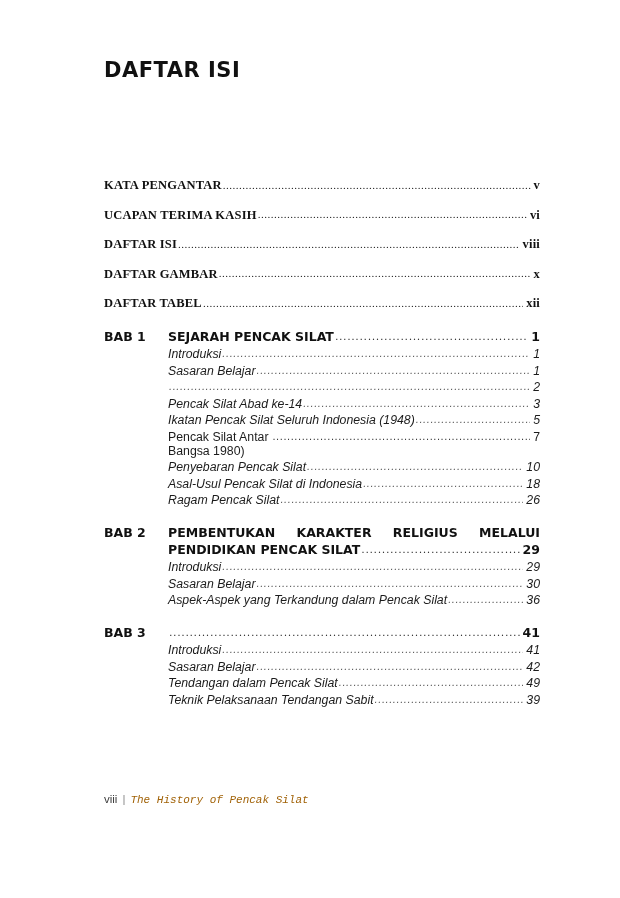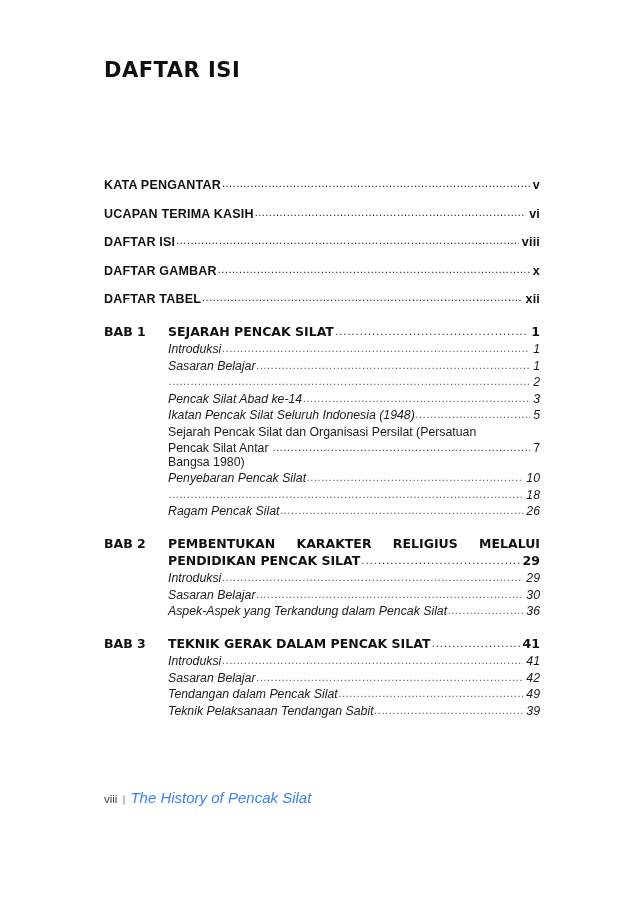--- a/index.html
+++ b/index.html
@@ -30,22 +30,22 @@
     color: #111111;
     margin: 0;
     padding-top: 6px;
   }
   .toc {
     margin-top: 96px;
   }
   
   .front-entry {
     display: flex;
-    align-items: flex-start;
-    font-family: Liberation Sans, sans-serif;
+    align-items: center;
+    font-family: Liberation Serif, serif;
     font-weight: bold;
     font-size: 12.5px;
     letter-spacing: 0.2px;
     color: #111111;
     margin-bottom: 14.5px;
   }
   .front-entry .label {
     white-space: nowrap;
   }
   .dots {
@@ -163,24 +163,24 @@
     align-items: baseline;
     gap: 5px;
   }
   .footer .fnum {
     font-family: "Liberation Sans", sans-serif;
   }
   .footer .fsep {
     color: #8a8a8a;
   }
   .footer .ftitle {
-    font-family: Liberation Sans, sans-serif;
+    font-family: Liberation Mono, monospace;
     font-style: italic;
-    font-size: 15px;
-    color: #3b82f6;
+    font-size: 11px;
+    color: #a16207;
   }
 </style>
 </head>
 <body>
 
 <div class="page">
 
   <h1 class="doc-title">DAFTAR ISI</h1>
 
   <div class="toc">
@@ -238,34 +238,34 @@
         <span class="dots">...........................................................................................................................</span>
         <span class="pageno">3</span>
       </div>
       <div class="sub-entry">
         <span class="label">Ikatan Pencak Silat Seluruh Indonesia (1948)</span>
         <span class="dots">...........................................................................................................................</span>
         <span class="pageno">5</span>
       </div>
 
       <div class="sub-wrap">
-        <span class="line1">Sejarah Pencak Silat dan Organisasi Persilat (Persatuan</span>
         <span class="line2">
           <span class="label">Pencak Silat Antar Bangsa 1980)</span>
           <span class="dots">...........................................................................................................................</span>
           <span class="pageno">7</span>
         </span>
       </div>
 
       <div class="sub-entry">
         <span class="label">Penyebaran Pencak Silat</span>
         <span class="dots">...........................................................................................................................</span>
         <span class="pageno">10</span>
       </div>
       <div class="sub-entry">
+        <span class="label">Asal-Usul Pencak Silat di Indonesia</span>
         <span class="dots">...........................................................................................................................</span>
         <span class="pageno">18</span>
       </div>
       <div class="sub-entry">
         <span class="label">Ragam Pencak Silat</span>
         <span class="dots">...........................................................................................................................</span>
         <span class="pageno">26</span>
       </div>
     </div>
 
@@ -297,21 +297,20 @@
       <div class="sub-entry">
         <span class="label">Aspek-Aspek yang Terkandung dalam Pencak Silat</span>
         <span class="dots">...........................................................................................................................</span>
         <span class="pageno">36</span>
       </div>
     </div>
 
     <div class="chapter">
       <div class="chap-head">
         <span class="chap-label">BAB 3</span>
-        <span class="chap-title">TEKNIK GERAK DALAM PENCAK SILAT</span>
         <span class="dots">.............................................................................................</span>
         <span class="pageno">41</span>
       </div>
 
       <div class="sub-entry">
         <span class="label">Introduksi</span>
         <span class="dots">...........................................................................................................................</span>
         <span class="pageno">41</span>
       </div>
       <div class="sub-entry">

